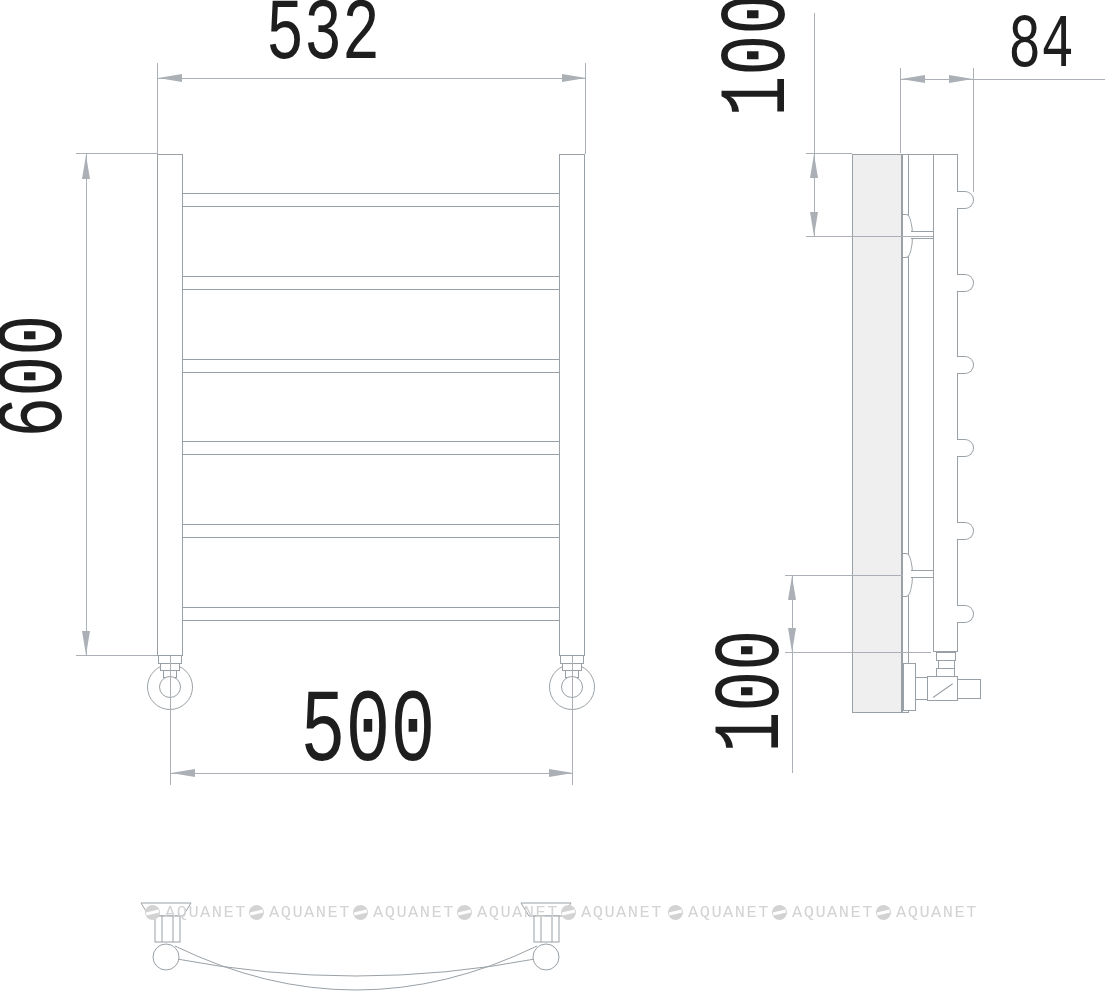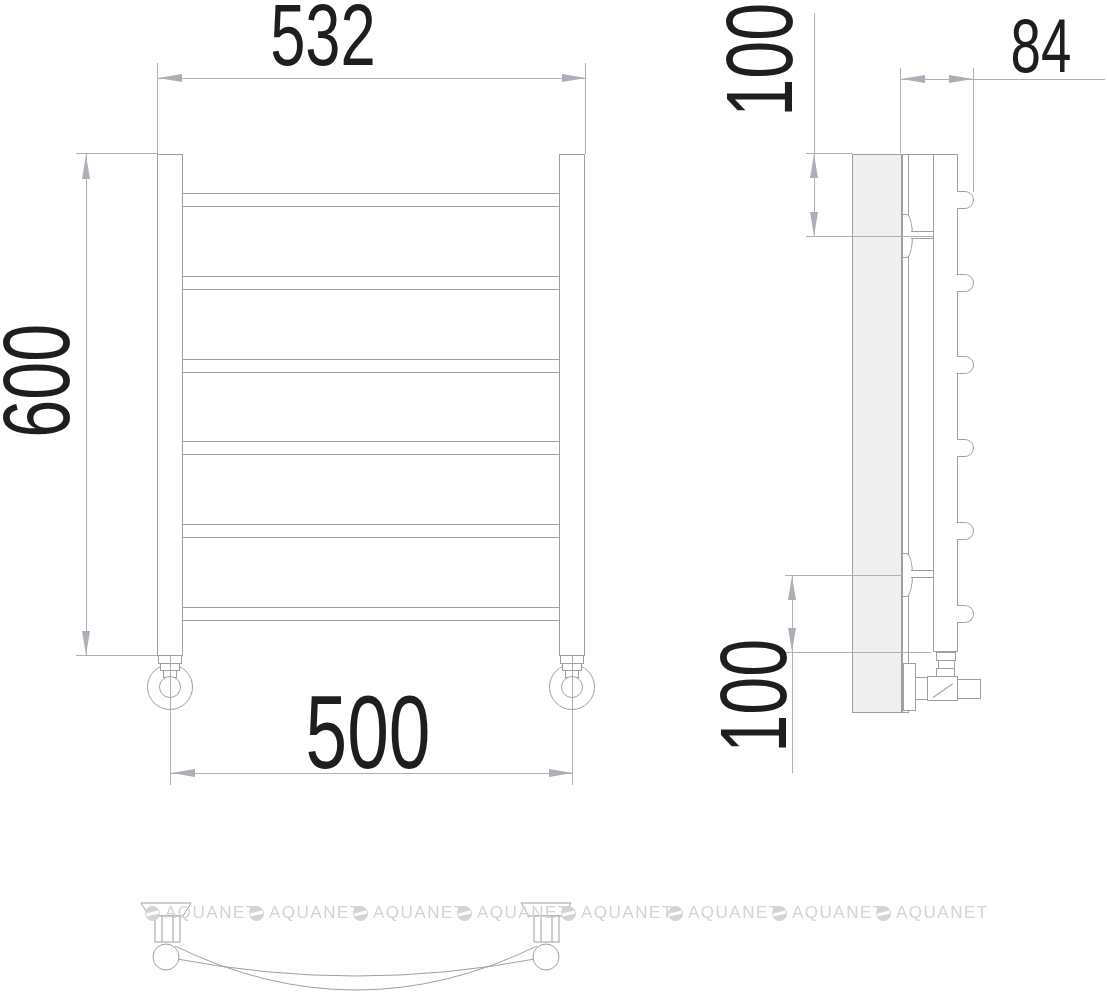--- a/index.html
+++ b/index.html
@@ -4,21 +4,21 @@
 <style>
   :root{
     --line:#9aa1a6;
     --dim:#aab0b5;
     --txt:#1e1e1e;
     --wall:#efefef;
     --wm:#d3d3d3;
   }
   html,body{margin:0;padding:0;background:#fff;}
   #canvas{position:relative;width:1107px;height:1000px;background:#fff;overflow:hidden;
-          font-family:Liberation Sans, sans-serif;}
+          font-family:Liberation Mono, monospace;}
   .ln{position:absolute;background:var(--line);}
   .dln{position:absolute;background:var(--dim);}
   .part{position:absolute;box-sizing:border-box;border:1px solid var(--line);background:#fff;}
   .rail{position:absolute;box-sizing:border-box;border-top:1px solid var(--line);
         border-bottom:1px solid var(--line);background:#fff;}
   .circle{border-radius:50%;}
   .htxt{position:absolute;color:var(--txt);line-height:1;text-align:center;
         transform:scaleX(.72);white-space:nowrap;}
   .vtxt{position:absolute;color:var(--txt);width:116px;height:88px;line-height:88px;
         text-align:center;transform:rotate(-90deg) scaleX(.72);white-space:nowrap;}

